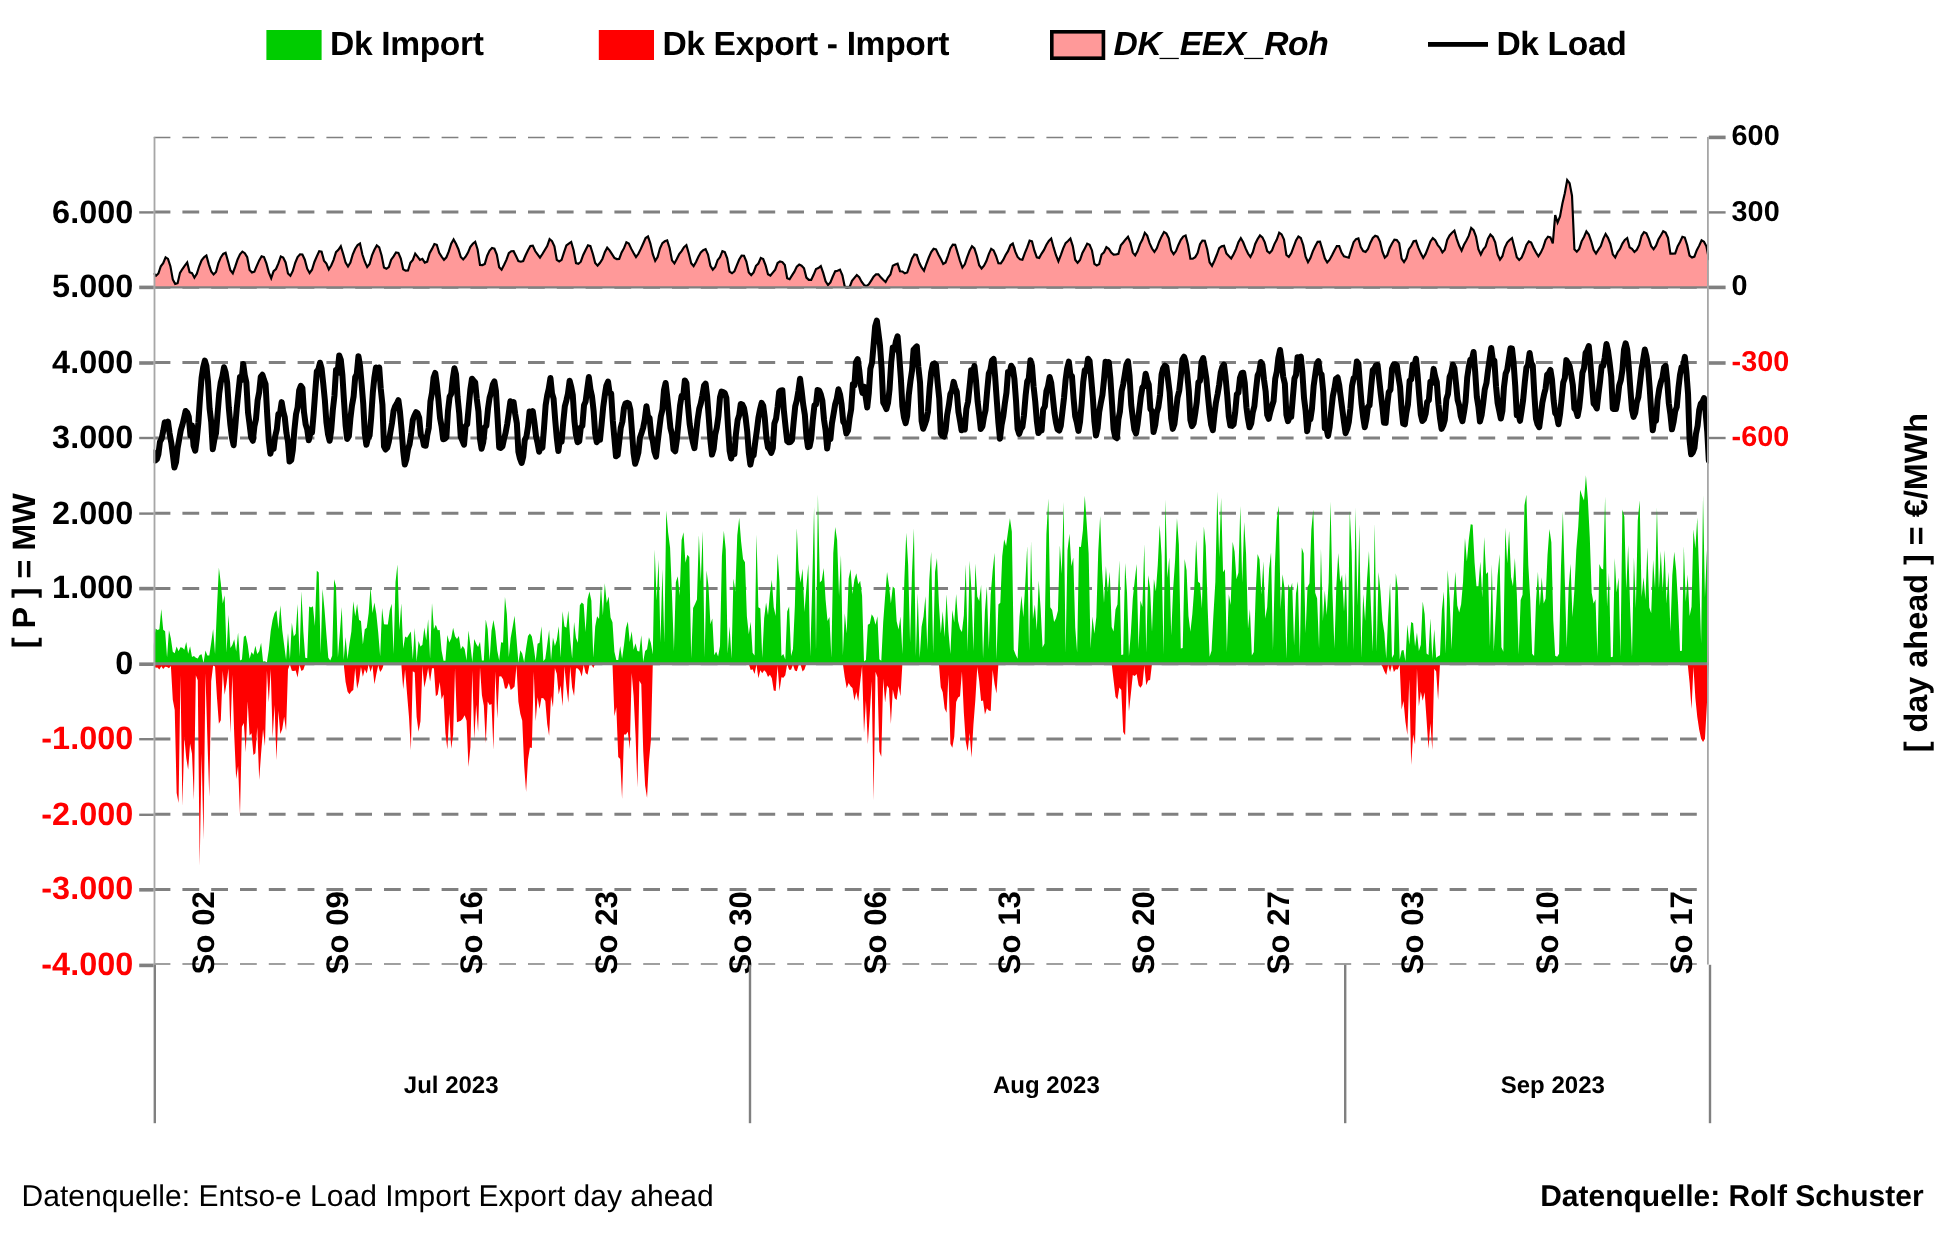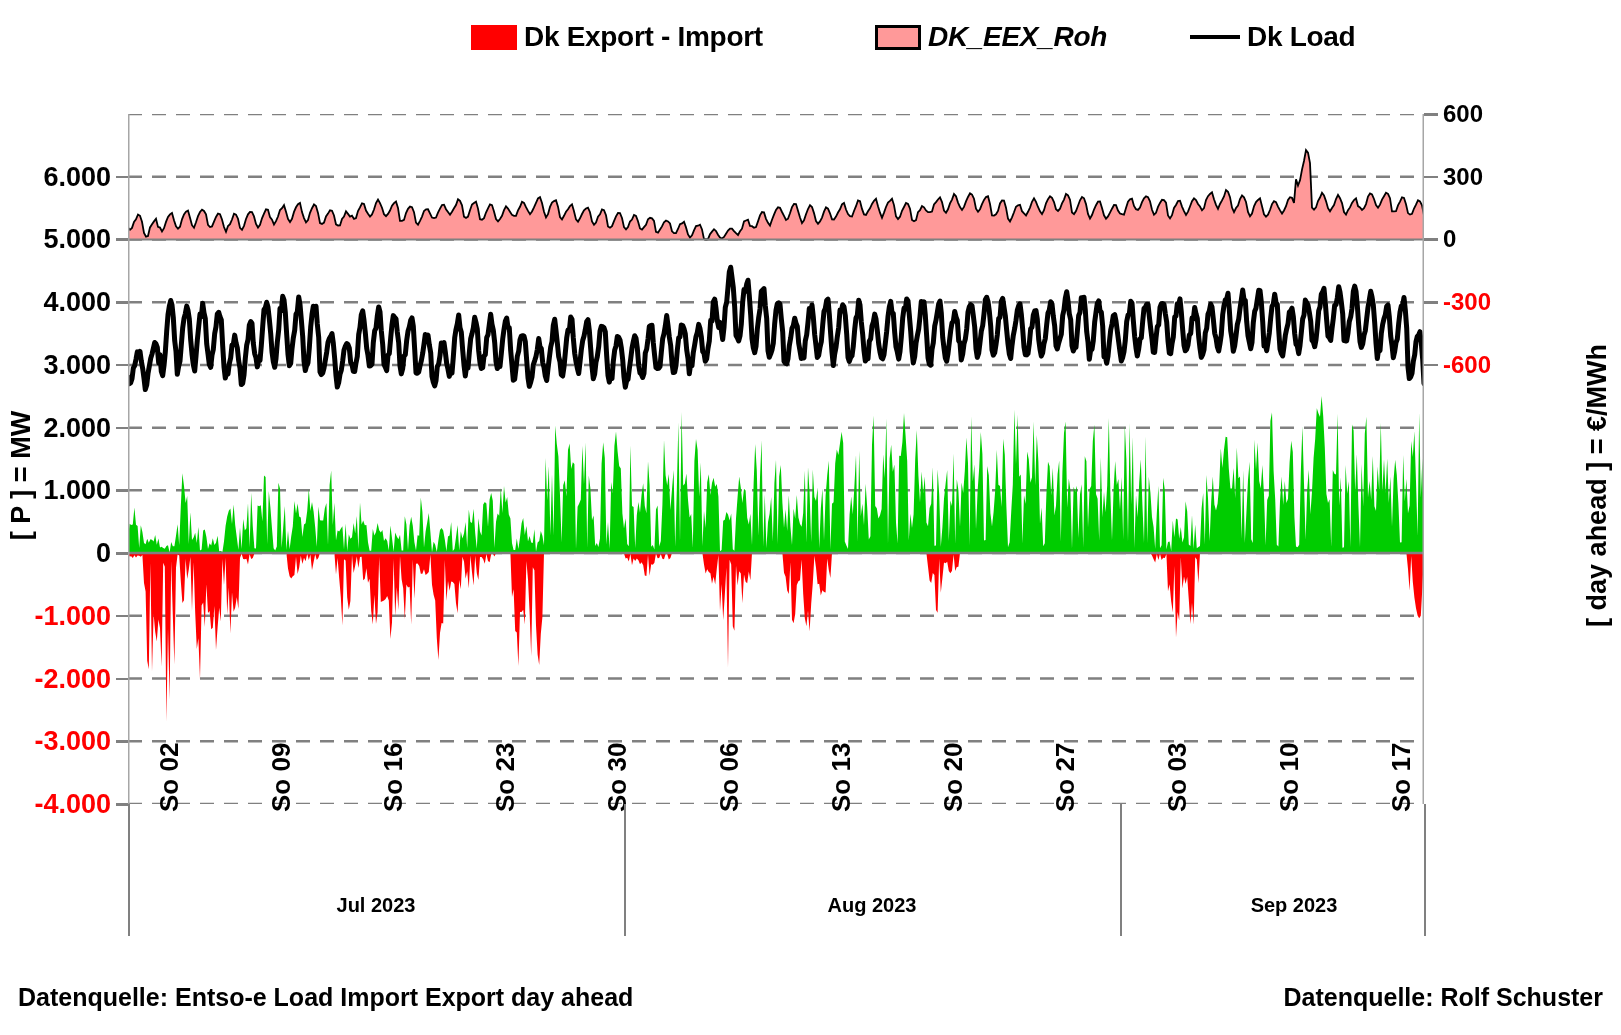--- a/index.html
+++ b/index.html
@@ -43,29 +43,33 @@
   .xtick{position:absolute;font-size:26px;font-weight:bold;color:#000;
          white-space:nowrap;transform-origin:left top;
          transform:rotate(-90deg);}
   
   .mlabel{position:absolute;top:894px;font-size:20px;font-weight:bold;
           color:#000;text-align:center;white-space:nowrap;}
   .msep{position:absolute;width:2px;background:#808080;}
 
   
   #foot-left{position:absolute;left:18px;top:983px;font-size:25px;
-             font-weight:bold;color:#000;white-space:nowrap;}
+             font-weight:normal;color:#000;white-space:nowrap;}
   #foot-right{position:absolute;right:18px;top:983px;font-size:25px;
              font-weight:bold;color:#000;white-space:nowrap;}
 </style>
 </head>
 <body>
 
 <div id="legend">
-    <div class="lg" style="left: 471px; justify-content: space-between;">
+    <div class="lg" style="left: 222px;">
+      <div class="lg-sw green"></div>
+      <div class="lg-tx">Dk Import</div>
+    </div>
+    <div class="lg" style="left: 499px; justify-content: space-between;">
       <div class="lg-sw red"></div>
       <div class="lg-tx">Dk Export - Import</div>
     </div>
     <div class="lg" style="left: 875px; font-style: italic;">
       <div class="lg-sw pink"></div>
       <div class="lg-tx">DK_EEX_Roh</div>
     </div>
     <div class="lg" style="left: 1190px;">
       <div class="lg-line"></div>
       <div class="lg-tx">Dk Load</div>

